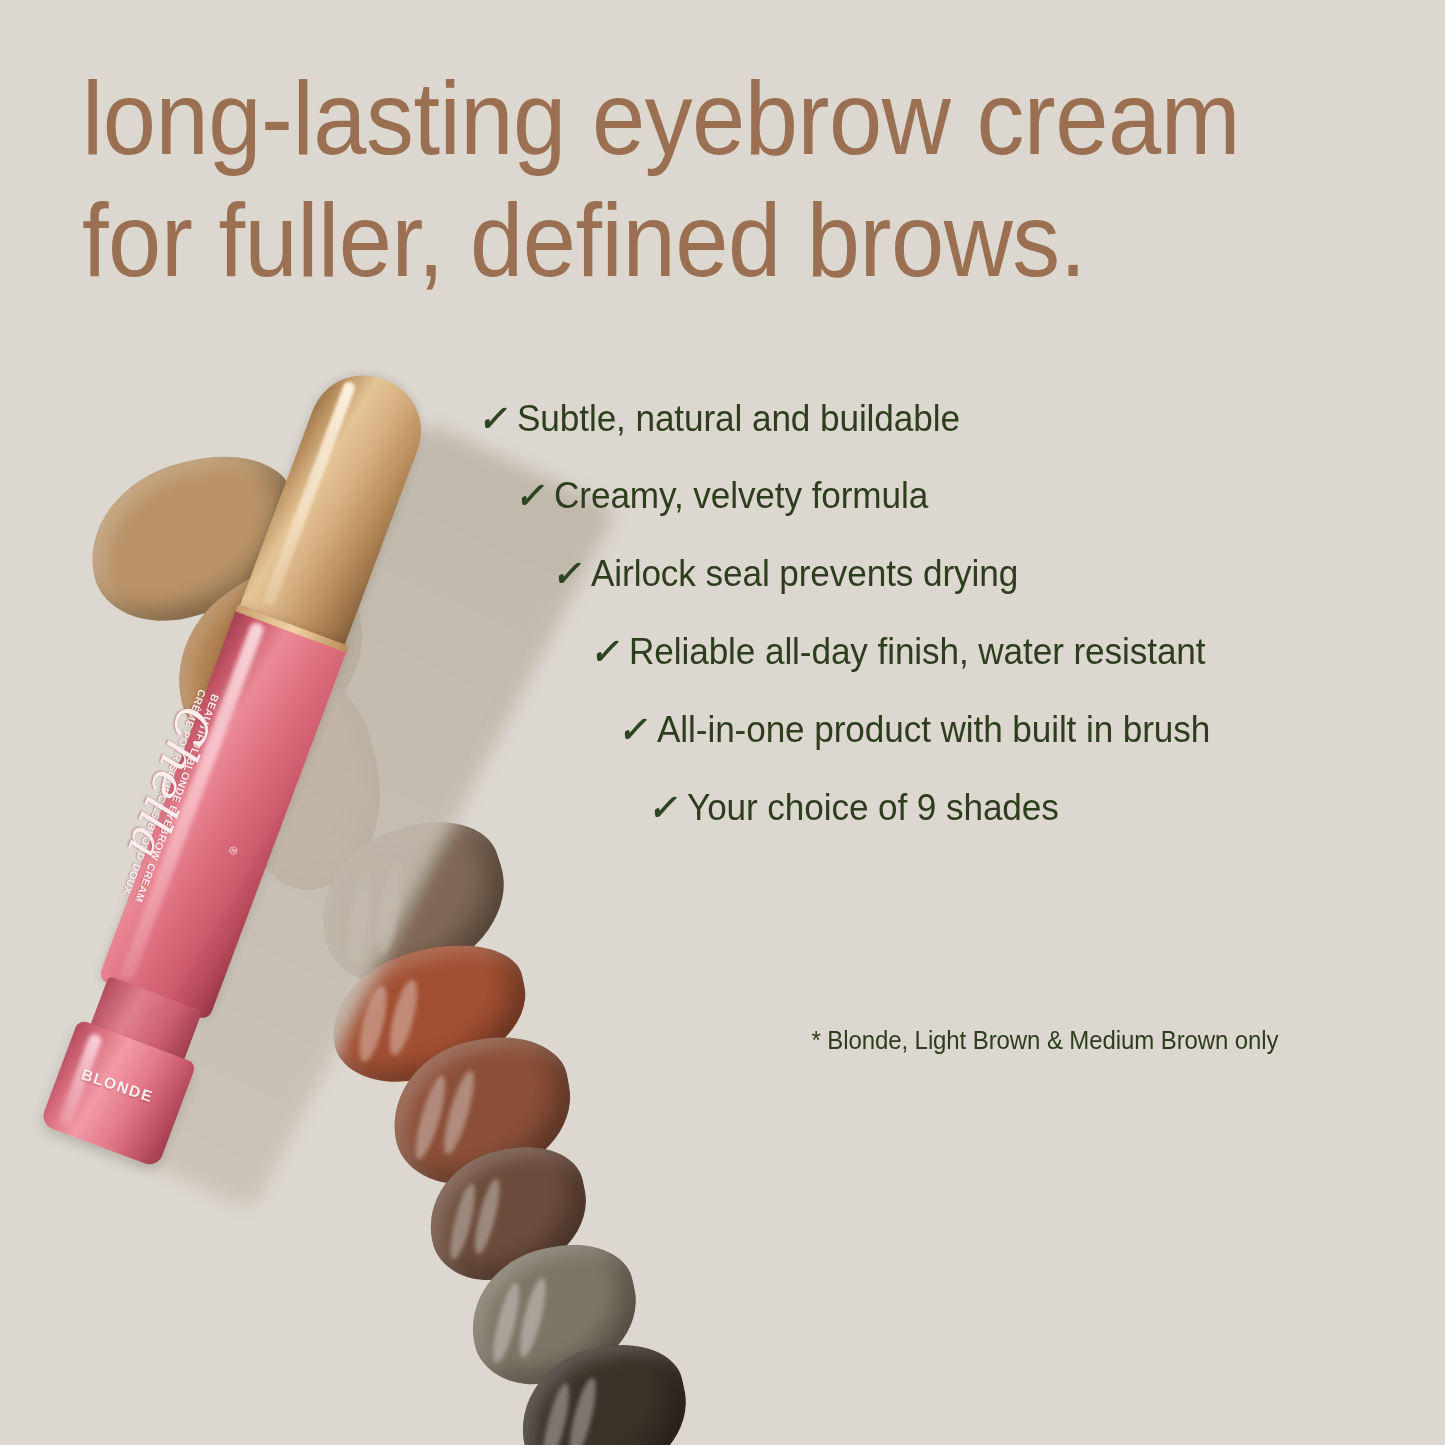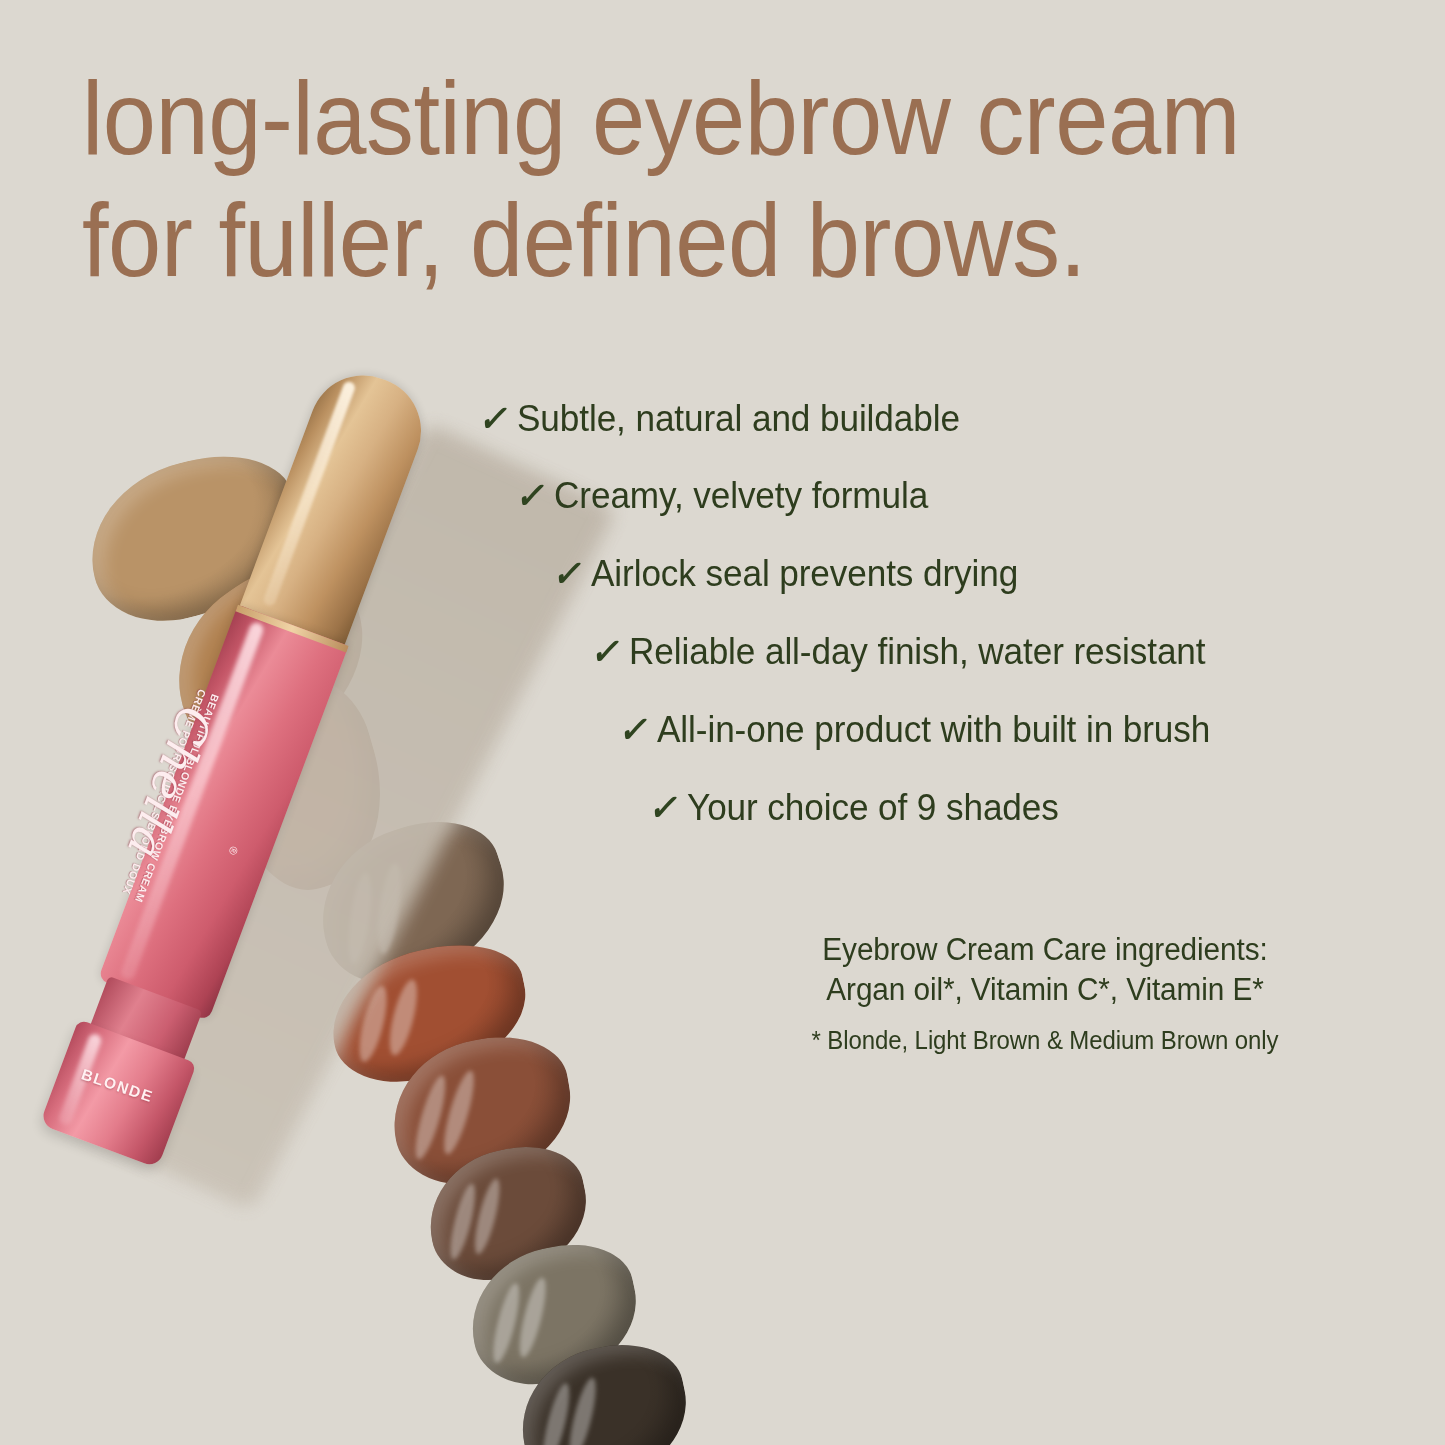--- a/index.html
+++ b/index.html
@@ -330,19 +330,15 @@
       <div class="bullet" style="left: 618px; top: 311px;">
         <span class="check">✓</span>
         <span>All-in-one product with built in brush</span>
       </div>
       <div class="bullet" style="left: 648px; top: 389px;">
         <span class="check">✓</span>
         <span>Your choice of 9 shades</span>
       </div>
     </div>
 
-  <div class="ingredients">
-    <div class="line">Eyebrow Cream Care ingredients:</div>
-    <div class="line">Argan oil*, Vitamin C*, Vitamin E*</div>
-  </div>
   <div class="footnote">* Blonde, Light Brown &amp; Medium Brown only</div>
 
 </div>
 
 </body></html>

